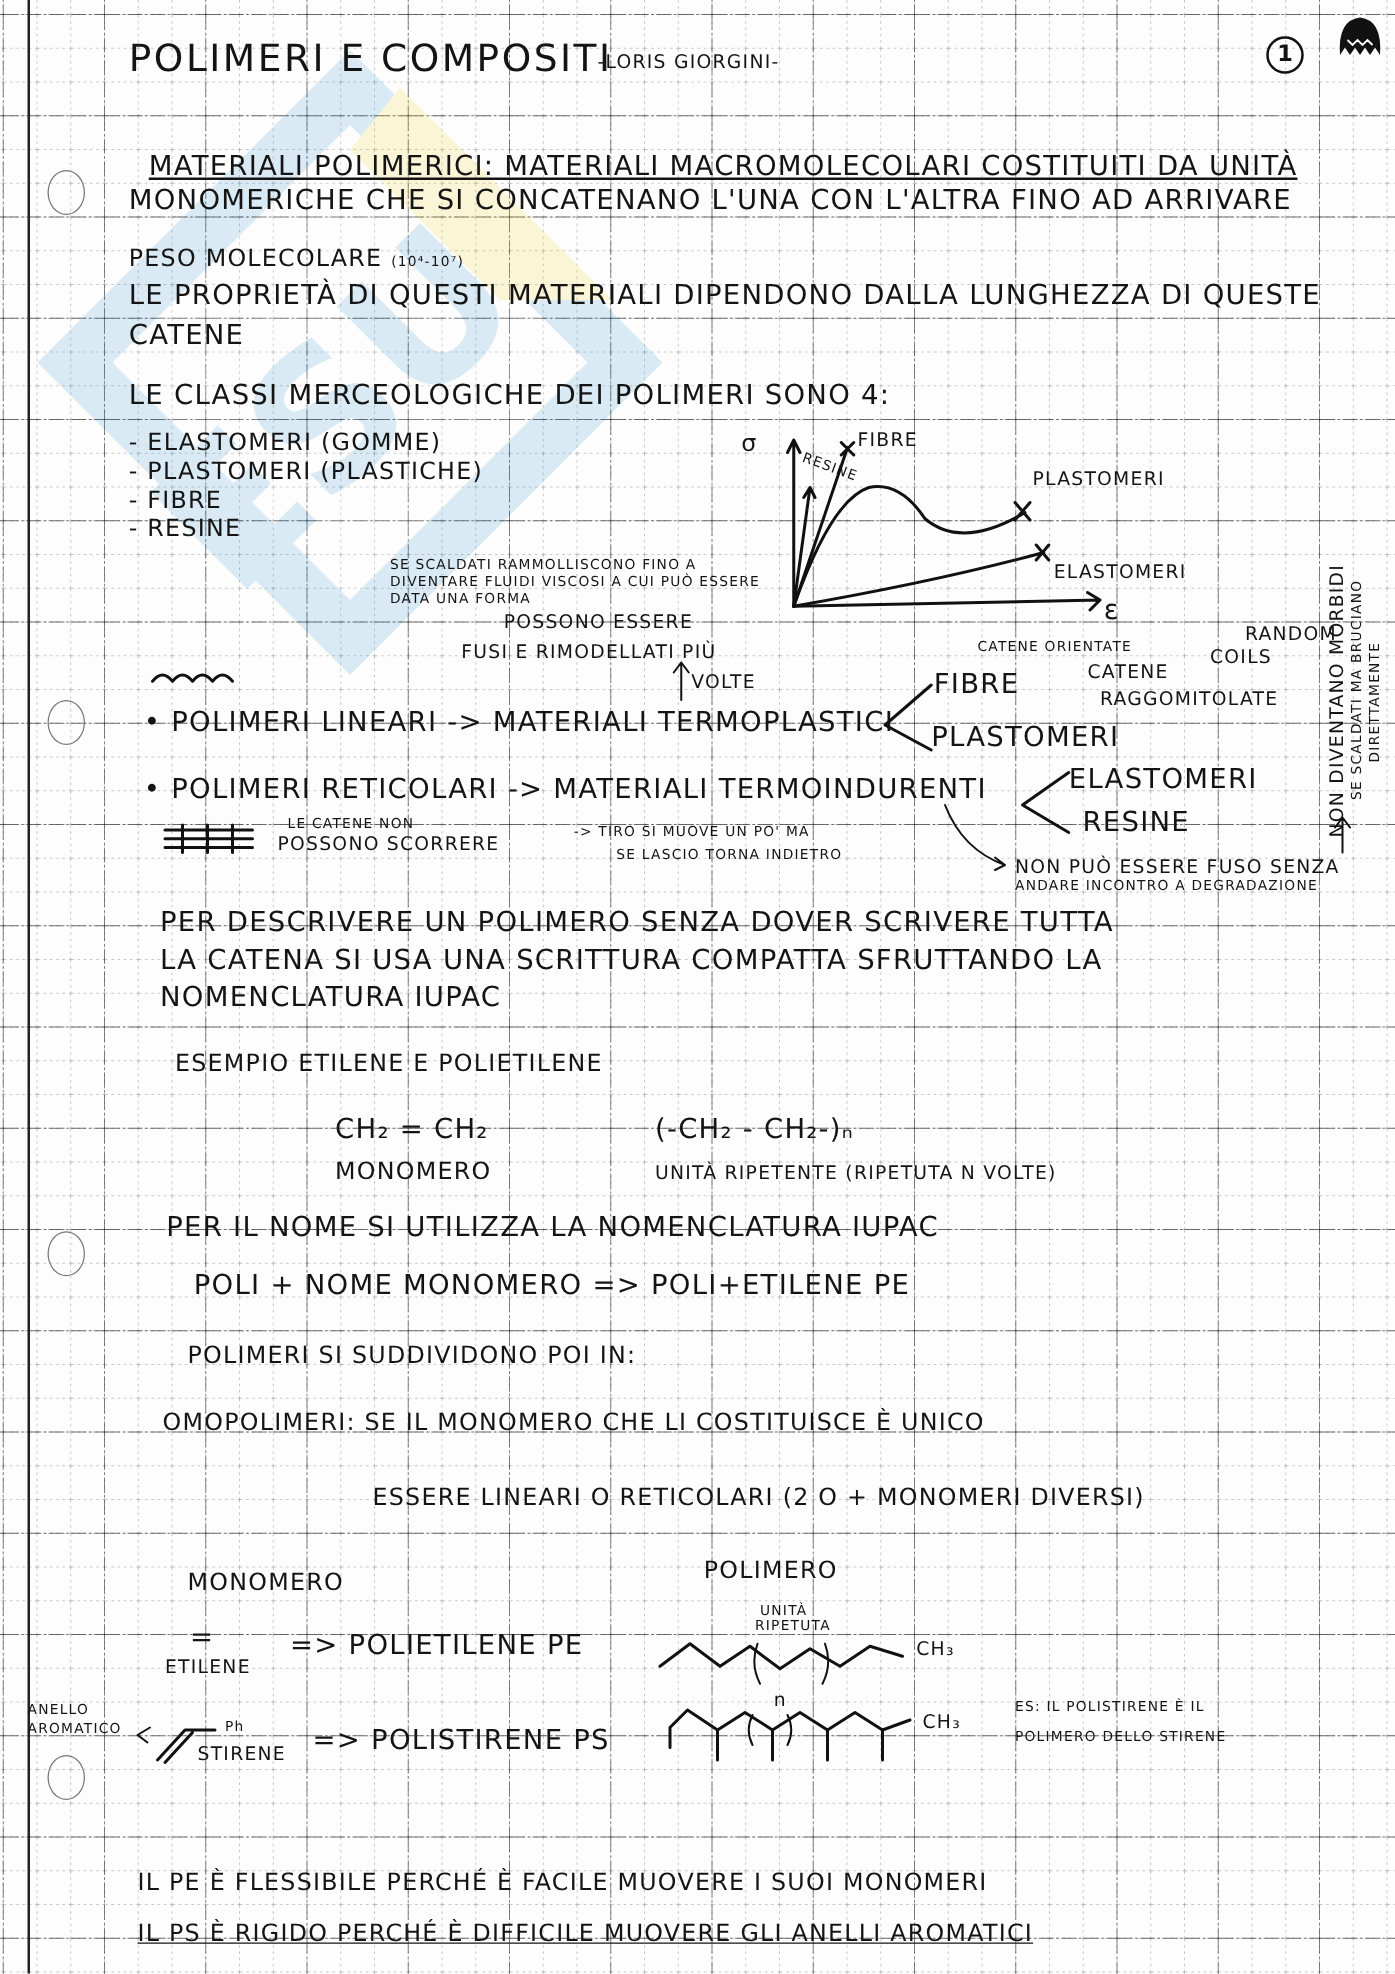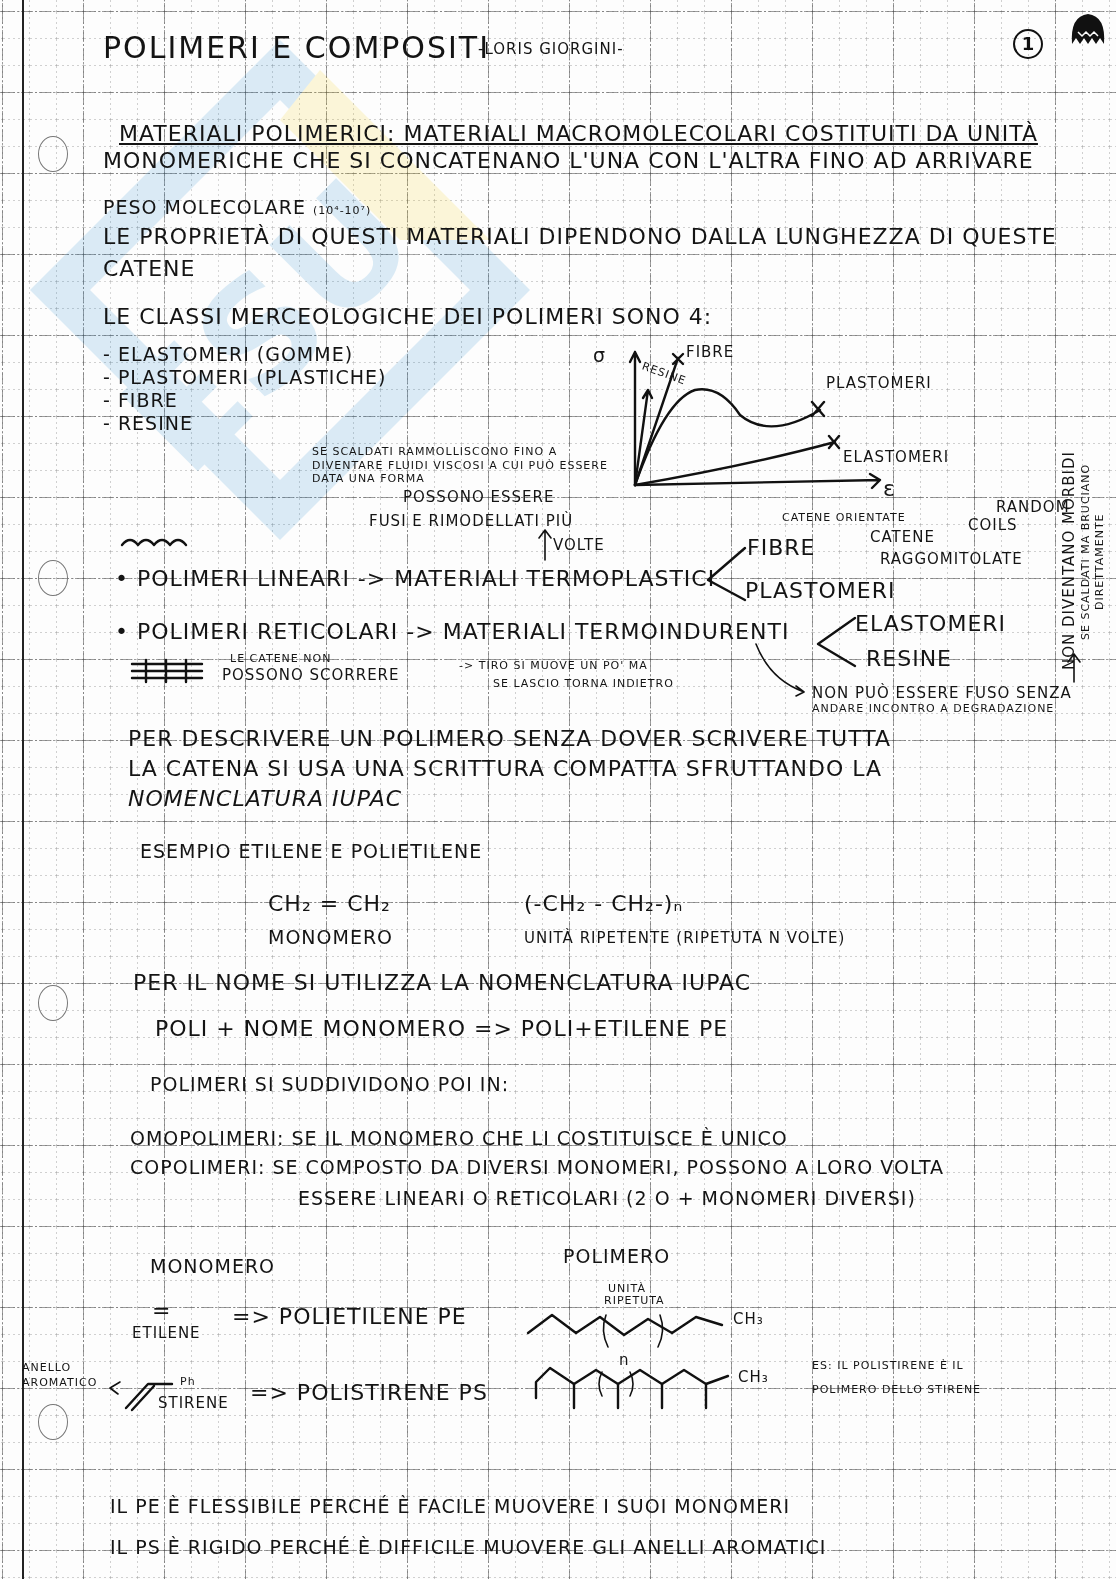--- a/index.html
+++ b/index.html
@@ -148,32 +148,31 @@
   <div class="hw t-xs" style="left:459px;top:660px;">-&gt; tiro si muove un po' ma</div>
   <div class="hw t-xs" style="left:493px;top:678px;">se lascio torna indietro</div>
   <svg style="position:absolute;left:752px;top:640px;" width="60" height="60">
       <path class="ink-thin" d="M4 4 Q18 40 52 52 M44 46 L52 52 L44 56"></path>
     </svg>
   <div class="hw t-sm" style="left:812px;top:686px;">non può essere fuso senza</div>
   <div class="hw t-xs" style="left:812px;top:703px;">andare incontro a degradazione</div>
 
   <div class="hw t-big" style="left:128px;top:728px;">Per descrivere un polimero senza dover scrivere tutta</div>
   <div class="hw t-big" style="left:128px;top:758px;">la catena si usa una scrittura compatta sfruttando la</div>
-  <div class="hw t-big" style="left:128px;top:788px;font-style:italic;">nomenclatura IUPAC</div>
+  <div class="hw t-big" style="left:128px;top:788px;">nomenclatura IUPAC</div>
   <div class="hw t-med" style="left:140px;top:842px;">Esempio etilene e polietilene</div>
   <div class="hw t-big" style="left:268px;top:893px;text-transform:none;">CH₂ = CH₂</div>
   <div class="hw t-med" style="left:268px;top:928px;">monomero</div>
   <div class="hw t-big" style="left:524px;top:893px;text-transform:none;">(-CH₂ - CH₂-)ₙ</div>
   <div class="hw t-sm" style="left:524px;top:931px;">unità ripetente (ripetuta n volte)</div>
   <div class="hw t-big" style="left:133px;top:972px;">Per il nome si utilizza la nomenclatura IUPAC</div>
   <div class="hw t-big" style="left:155px;top:1018px;">Poli + nome monomero =&gt; Poli+etilene   PE</div>
 
   <div class="hw t-med" style="left:150px;top:1075px;">Polimeri si suddividono poi in:</div>
   <div class="hw t-med" style="left:130px;top:1129px;">Omopolimeri: se il monomero che li costituisce è unico</div>
-  <div class="hw t-med" style="left:130px;top:1158px;">Copolimeri: se composto da diversi monomeri, possono a loro volta</div>
   <div class="hw t-med" style="left:298px;top:1189px;">essere lineari o reticolari (2 o + monomeri diversi)</div>
 
   <div class="hw t-med" style="left:150px;top:1257px;">Monomero</div>
   <div class="hw t-med" style="left:563px;top:1247px;">Polimero</div>
   <div class="hw t-big" style="left:152px;top:1300px;">=</div>
   <div class="hw t-sm" style="left:132px;top:1326px;">Etilene</div>
   <div class="hw t-big" style="left:232px;top:1306px;">=&gt; Polietilene PE</div>
   <div class="hw t-xs" style="left:608px;top:1283px;text-align:right;">unità</div>
   <div class="hw t-xs" style="left:604px;top:1295px;">ripetuta</div>
   <svg style="position:absolute;left:520px;top:1305px;" width="210" height="45" viewBox="0 0 210 45">
@@ -195,15 +194,15 @@
   <div class="hw t-xs" style="left:22px;top:1377px;">aromatico</div>
   <svg style="position:absolute;left:108px;top:1372px;" width="70" height="40" viewBox="0 0 70 40">
     <path class="ink-thin" d="M2 16 L12 10 M2 16 L10 22"></path>
     <path class="ink" d="M18 36 L40 12 L64 12 M24 38 L46 14"></path>
   </svg>
   <div class="hw t-xs" style="left:180px;top:1376px;text-transform:none;">Ph</div>
   <div class="hw t-sm" style="left:158px;top:1396px;">Stirene</div>
   <div class="hw t-big" style="left:250px;top:1382px;">=&gt; Polistirene PS</div>
 
   <div class="hw t-med" style="left:110px;top:1497px;">Il PE è flessibile perché è facile muovere i suoi monomeri</div>
-  <div class="hw t-med" style="left:110px;top:1538px;">Il PS è rigido perché è difficile muovere gli anelli aromatici</div>
+  <div class="hw t-med" style="left:110px;top:1538px;text-decoration:underline;">Il PS è rigido perché è difficile muovere gli anelli aromatici</div>
 
 </div>
 
 </body></html>

